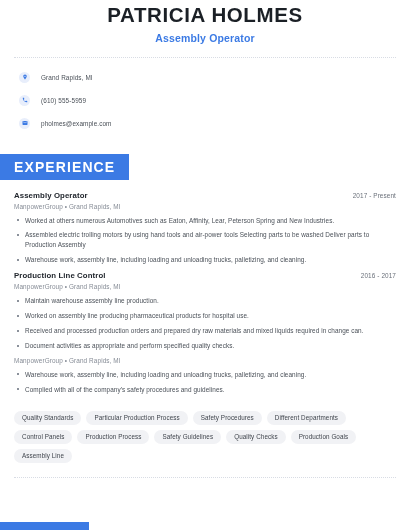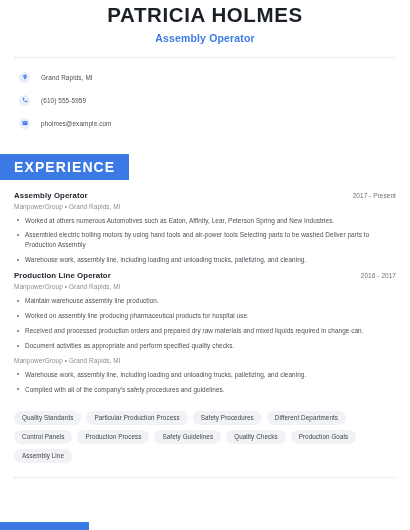--- a/index.html
+++ b/index.html
@@ -248,21 +248,21 @@
         <div class="job-company">ManpowerGroup • Grand Rapids, MI</div>
         <ul class="bullets">
           <li>Worked at others numerous Automotives such as Eaton, Affinity, Lear, Peterson Spring and New Industries.</li>
           <li>Assembled electric trolling motors by using hand tools and air-power tools Selecting parts to be washed Deliver parts to Production Assembly</li>
           <li>Warehouse work, assembly line, including loading and unloading trucks, palletizing, and cleaning.</li>
         </ul>
       </div>
 
       <div class="job">
         <div class="job-head">
-          <span class="job-role">Production Line Operator</span>
+          <span class="job-role">Production Line Control</span>
           <span class="job-dates">2016 - 2017</span>
         </div>
         <div class="job-company">ManpowerGroup • Grand Rapids, MI</div>
         <ul class="bullets">
           <li>Maintain warehouse assembly line production.</li>
           <li>Worked on assembly line producing pharmaceutical products for hospital use.</li>
           <li>Received and processed production orders and prepared dry raw materials and mixed liquids required in change can.</li>
           <li>Document activities as appropriate and perform specified quality checks.</li>
         </ul>
       </div>

